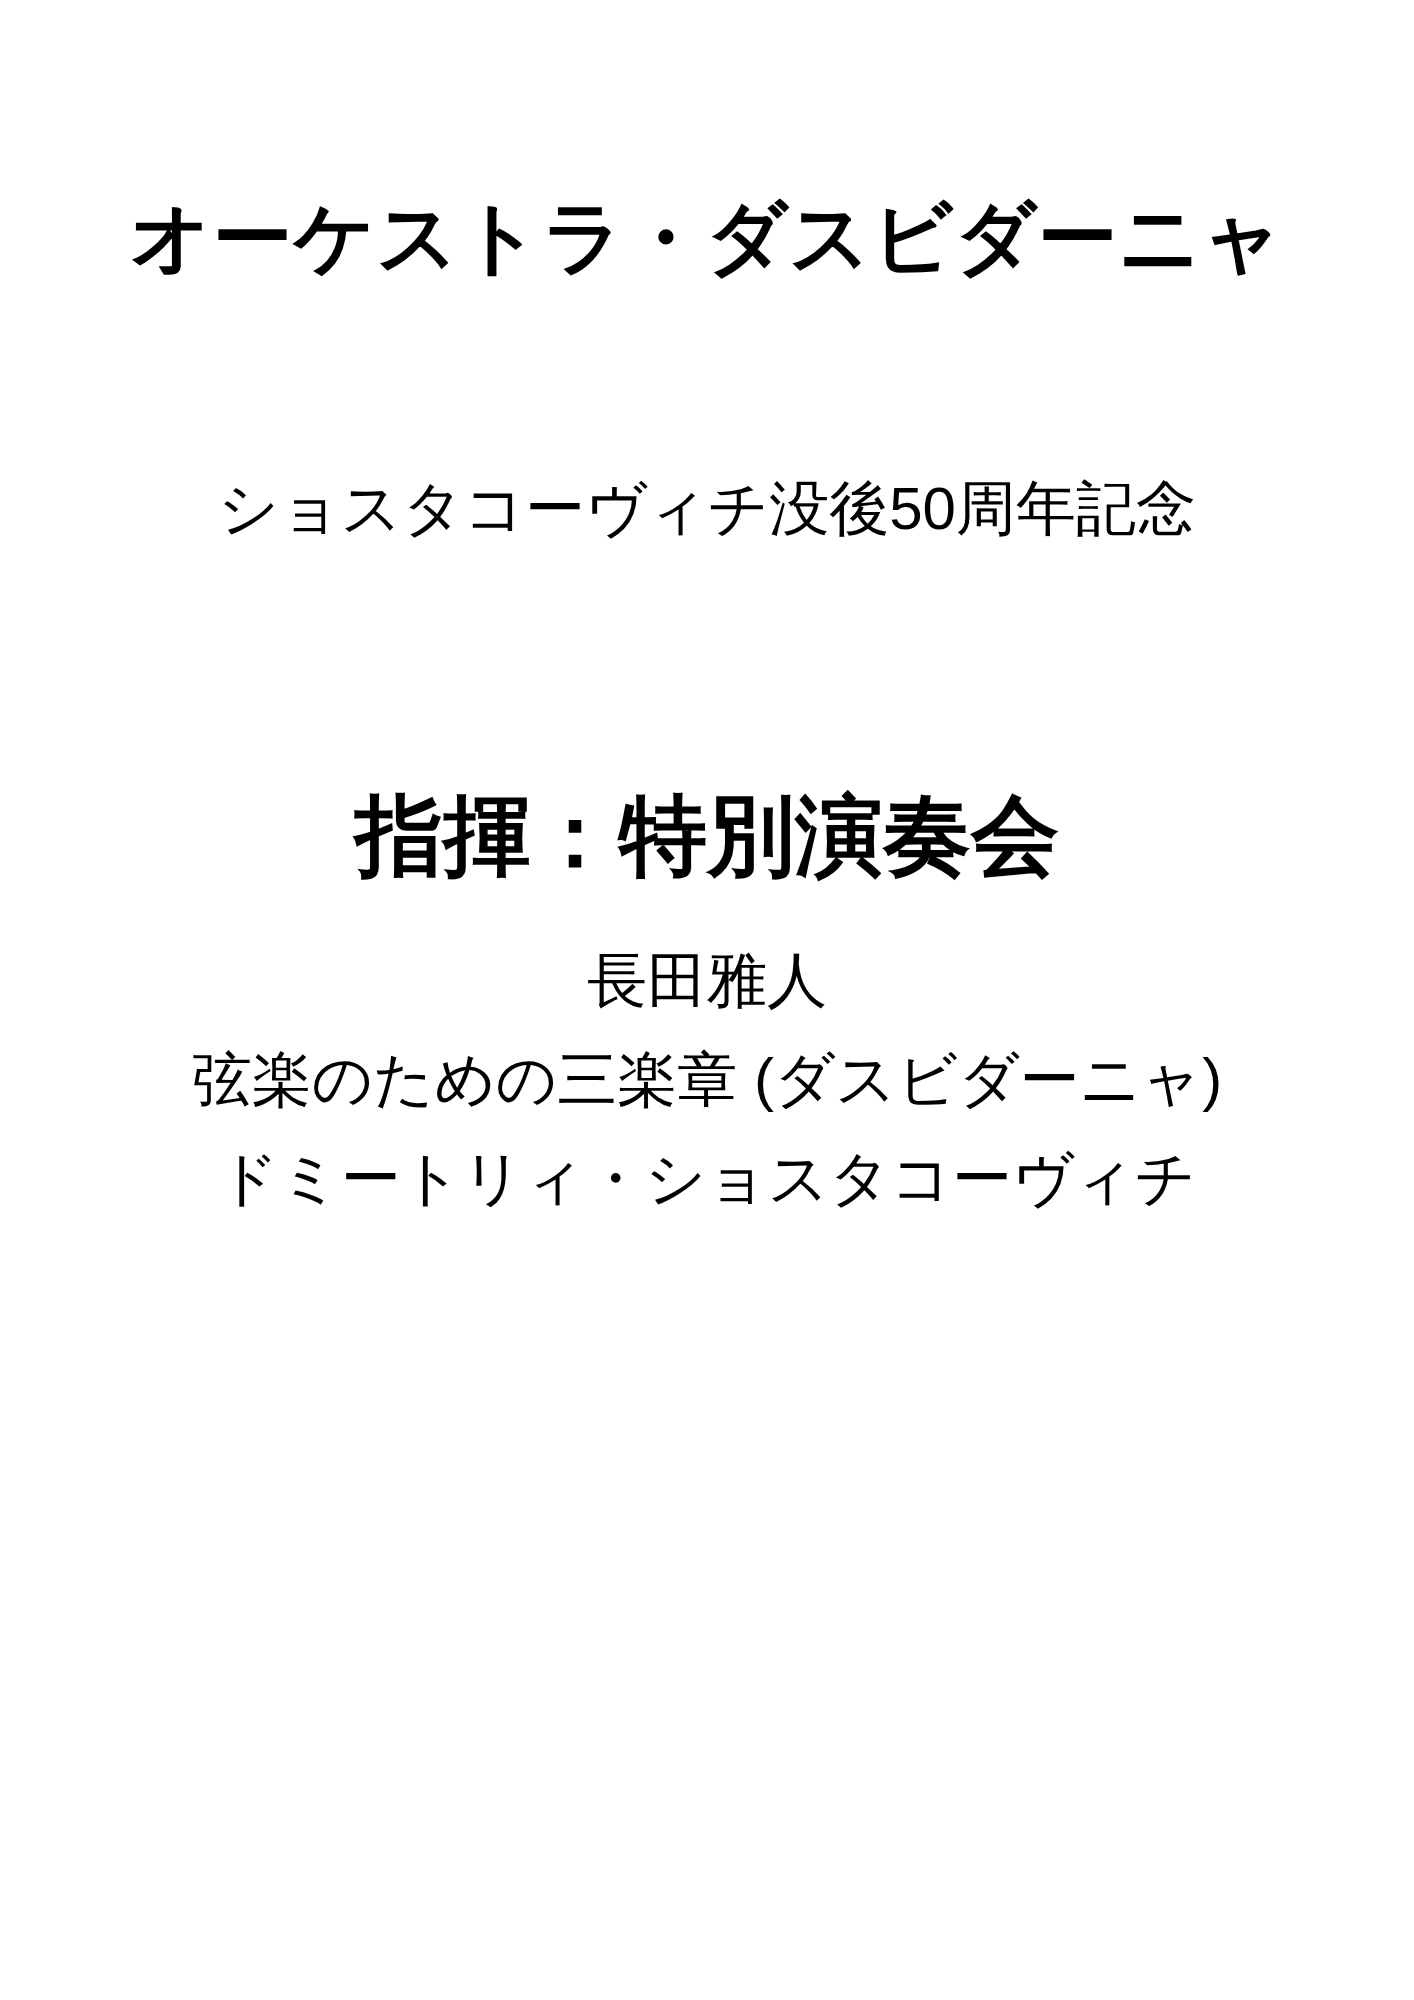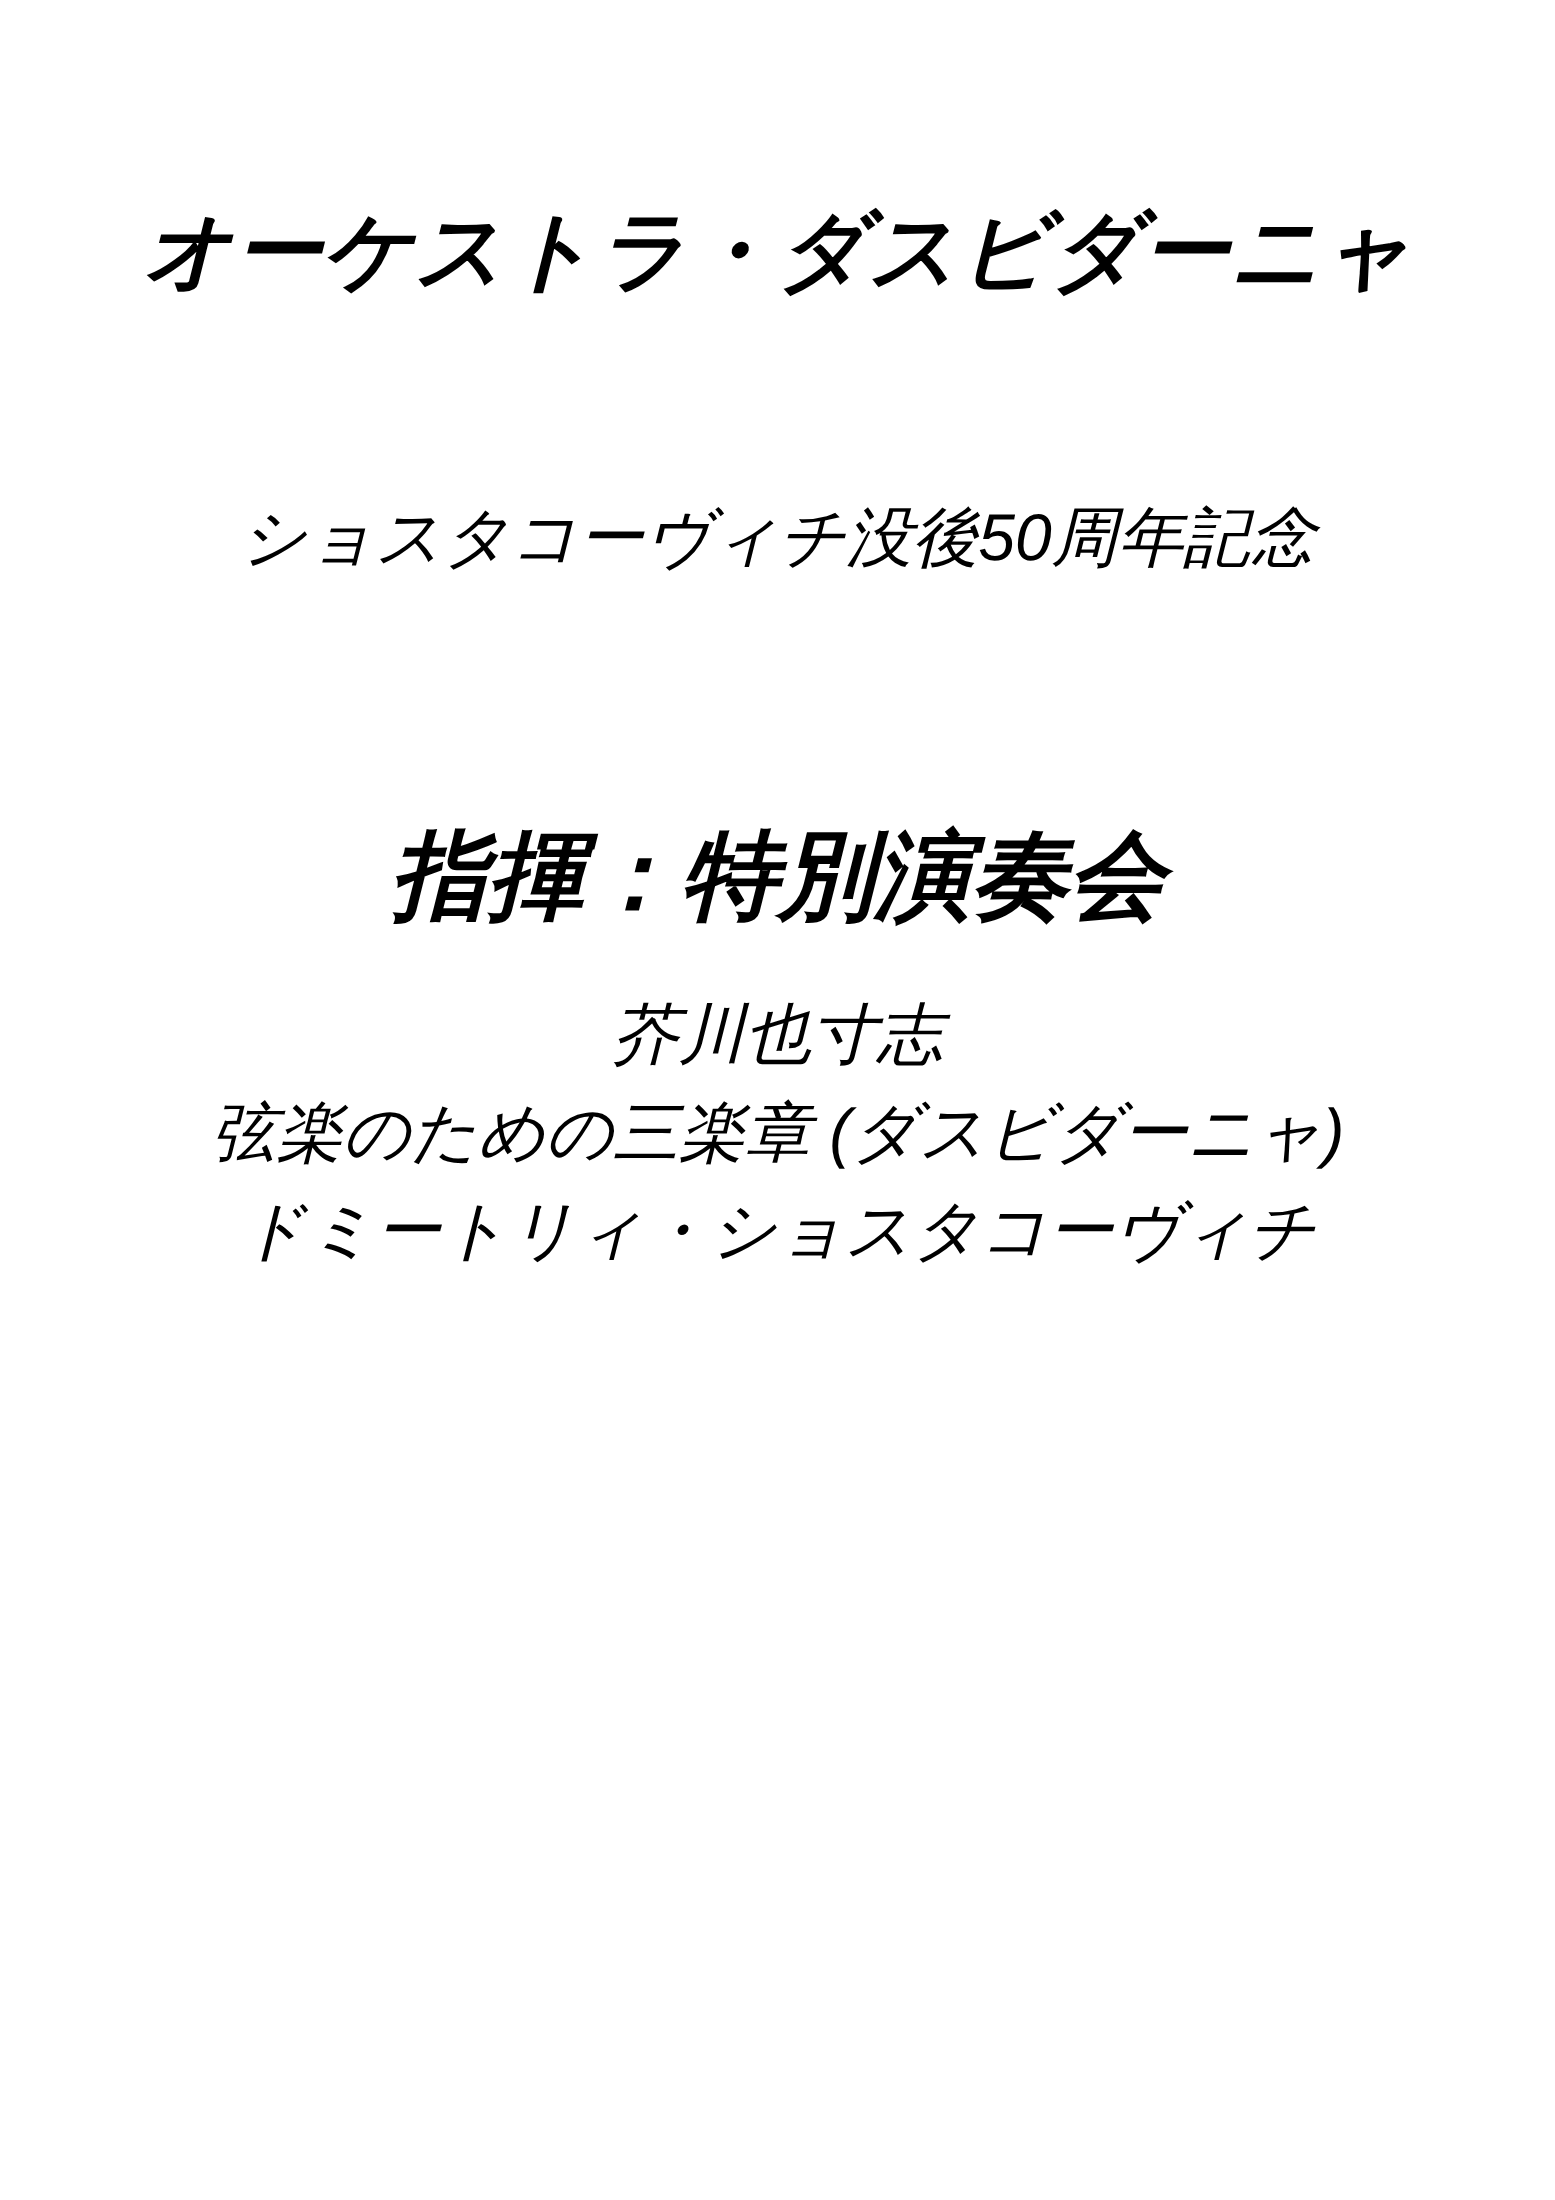--- a/index.html
+++ b/index.html
@@ -12,23 +12,22 @@
     width: 1414px;
     height: 2000px;
     margin: 0 auto;
     background: #ffffff;
     color: #000000;
     font-family: "Liberation Sans", "DejaVu Sans", sans-serif;
     text-align: center;
     overflow: hidden;
   }
   .page p, .page h1 {
-    margin: 8px;
+    margin: 18px;
     white-space: pre-wrap;
-    font-style: italic;
   }
   .line { display: block; }
 
   .title {
     margin-top: 88px;
     font-size: 80px;
     font-weight: 700;
     line-height: 88px;
     letter-spacing: 1px;
   }
@@ -68,19 +67,19 @@
   </h1>
 
   <p class="subtitle">ショスタコーヴィチ没後50周年記念</p>
 
   <p class="datetime">
   </p>
 
   <p class="conductor">指揮：特別演奏会</p>
 
   <div class="program">
-    <p class="program-line">芥川也寸志</p>
+    <p class="program-line">長田雅人</p>
     <p class="program-line">弦楽のための三楽章 (ダスビダーニャ)</p>
     <p class="program-line">ドミートリィ・ショスタコーヴィチ</p>
 
   </div>
 
 </div>
 
 </body></html>

